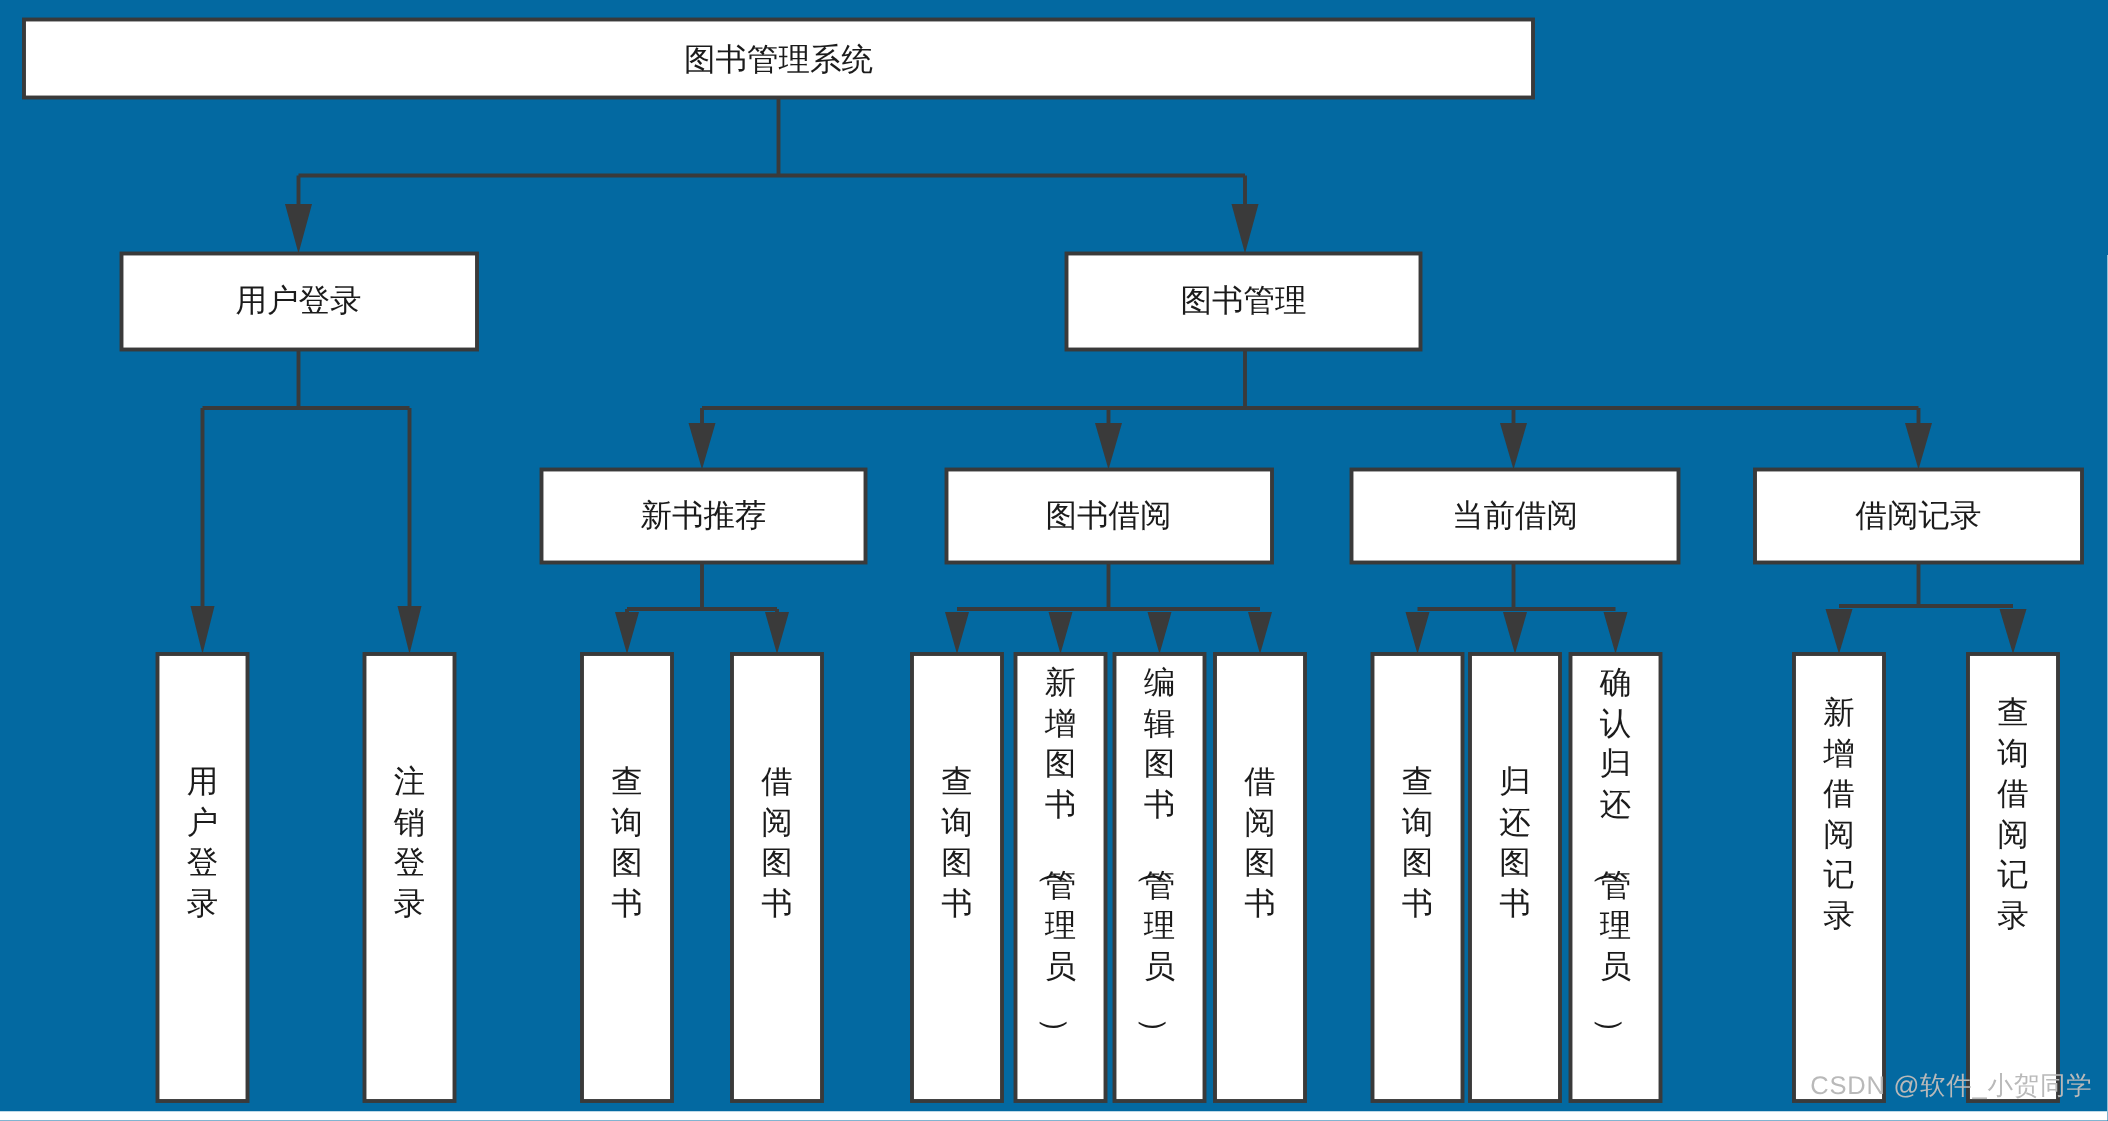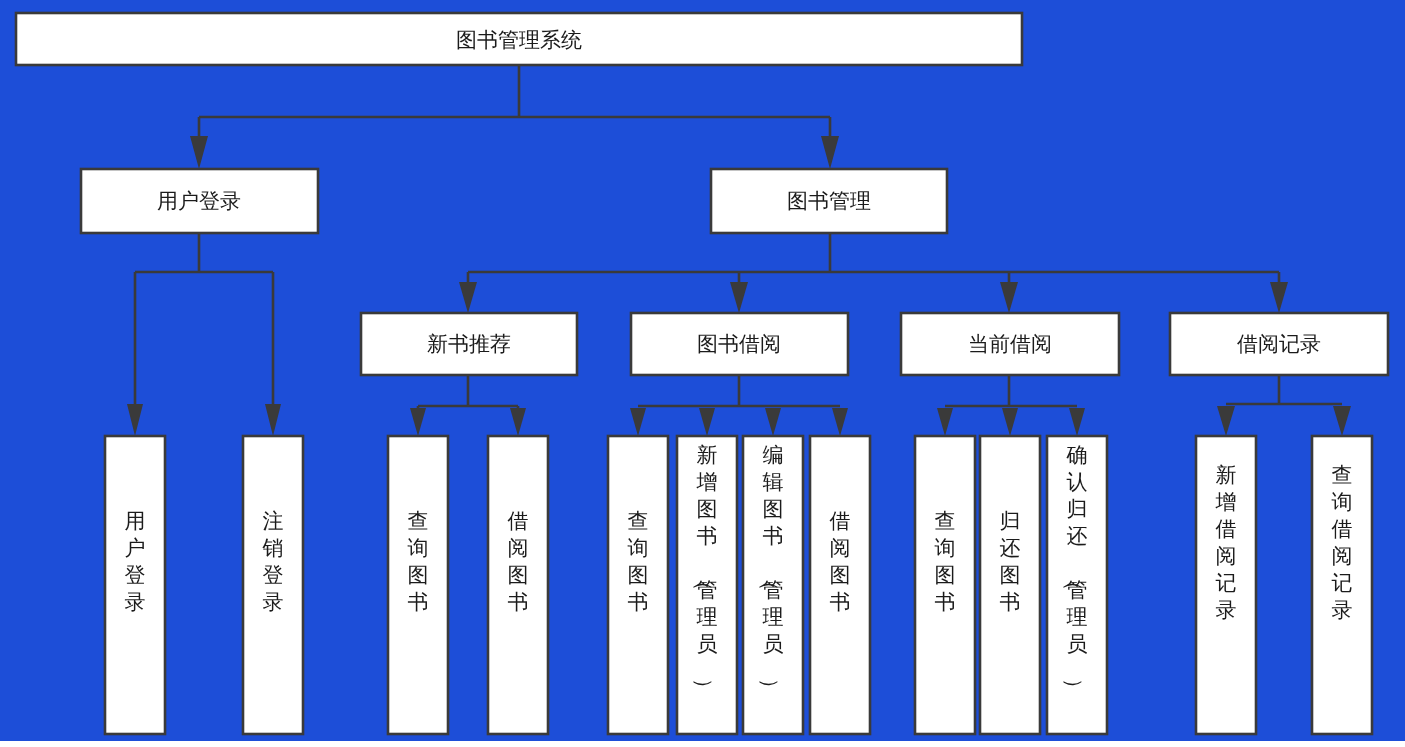--- a/index.html
+++ b/index.html
@@ -7,21 +7,21 @@
     padding: 0;
     background: #ffffff;
   }
   body {
     font-family: "Liberation Sans", "DejaVu Sans", sans-serif;
   }
   #diagram-root {
     position: relative;
     width: 1405px;
     height: 741px;
-    background: #1d4ed8;
+    background: #0369a1;
     overflow: hidden;
   }
   svg#diagram-svg {
     position: absolute;
     left: 0;
     top: 0;
     width: 1405px;
     height: 747px;
   }
   .node-box {
@@ -230,13 +230,14 @@
       <text class="node-label-v" x="1226" y="482"><tspan x="1226" dy="0">新</tspan><tspan x="1226" dy="27">增</tspan><tspan x="1226" dy="27">借</tspan><tspan x="1226" dy="27">阅</tspan><tspan x="1226" dy="27">记</tspan><tspan x="1226" dy="27">录</tspan></text>
     </g>
 
     <g>
       <rect class="node-box" x="1312" y="436" width="60" height="298"></rect>
       <text class="node-label-v" x="1342" y="482"><tspan x="1342" dy="0">查</tspan><tspan x="1342" dy="27">询</tspan><tspan x="1342" dy="27">借</tspan><tspan x="1342" dy="27">阅</tspan><tspan x="1342" dy="27">记</tspan><tspan x="1342" dy="27">录</tspan></text>
     </g>
 
   </svg>
 
+  <div class="watermark">CSDN @软件_小贺同学</div>
 </div>
 
 </body></html>

